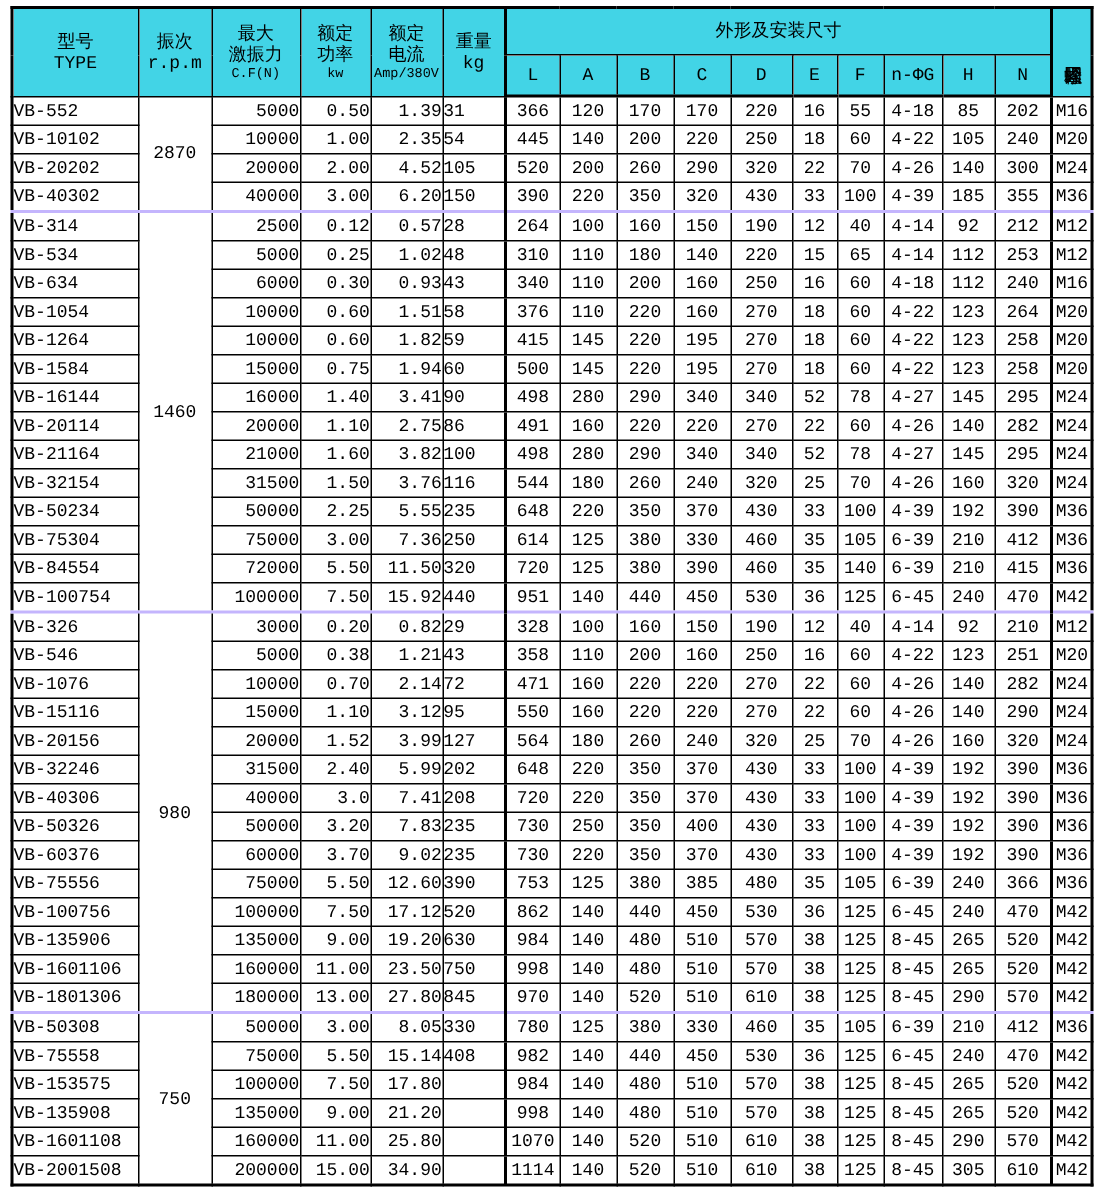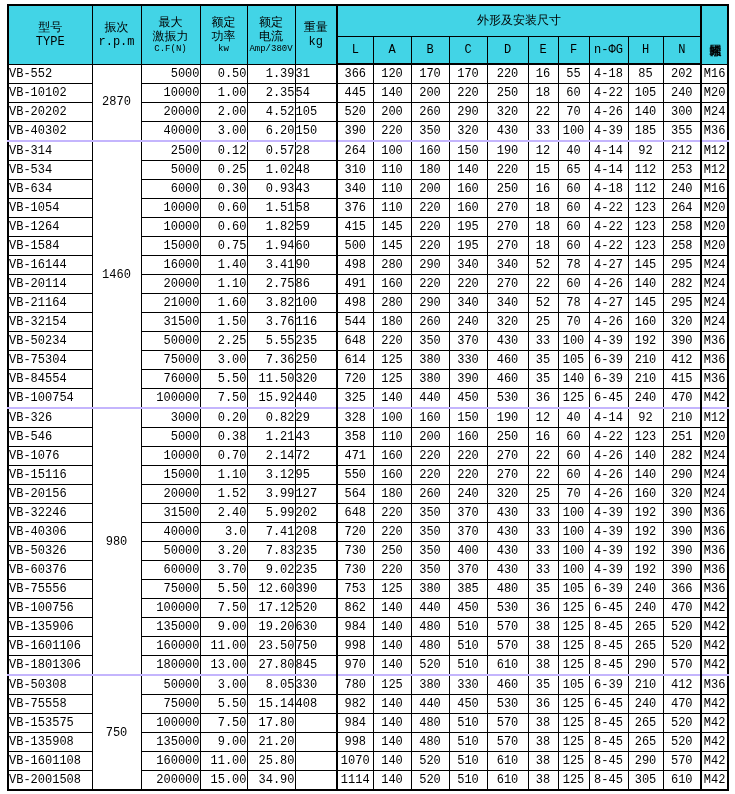--- a/index.html
+++ b/index.html
@@ -420,21 +420,21 @@
           <td class="c-dim">460</td>
           <td class="c-dim">35</td>
           <td class="c-dim">105</td>
           <td class="c-dim">6-39</td>
           <td class="c-dim">210</td>
           <td class="c-dim">412</td>
           <td class="c-bolt bl2">M36</td>
         </tr>
         <tr>
           <td class="c-type">VB-84554</td>
-          <td class="c-cf">76000</td>
+          <td class="c-cf">72000</td>
           <td class="c-kw">5.50</td>
           <td class="c-amp">11.50</td>
           <td class="c-kg">320</td>
           <td class="c-dim bl2">720</td>
           <td class="c-dim">125</td>
           <td class="c-dim">380</td>
           <td class="c-dim">390</td>
           <td class="c-dim">460</td>
           <td class="c-dim">35</td>
           <td class="c-dim">140</td>
@@ -442,21 +442,21 @@
           <td class="c-dim">210</td>
           <td class="c-dim">415</td>
           <td class="c-bolt bl2">M36</td>
         </tr>
         <tr>
           <td class="c-type">VB-100754</td>
           <td class="c-cf">100000</td>
           <td class="c-kw">7.50</td>
           <td class="c-amp">15.92</td>
           <td class="c-kg kg-large">440</td>
-          <td class="c-dim bl2">325</td>
+          <td class="c-dim bl2">951</td>
           <td class="c-dim">140</td>
           <td class="c-dim">440</td>
           <td class="c-dim">450</td>
           <td class="c-dim">530</td>
           <td class="c-dim">36</td>
           <td class="c-dim">125</td>
           <td class="c-dim">6-45</td>
           <td class="c-dim">240</td>
           <td class="c-dim">470</td>
           <td class="c-bolt bl2">M42</td>

